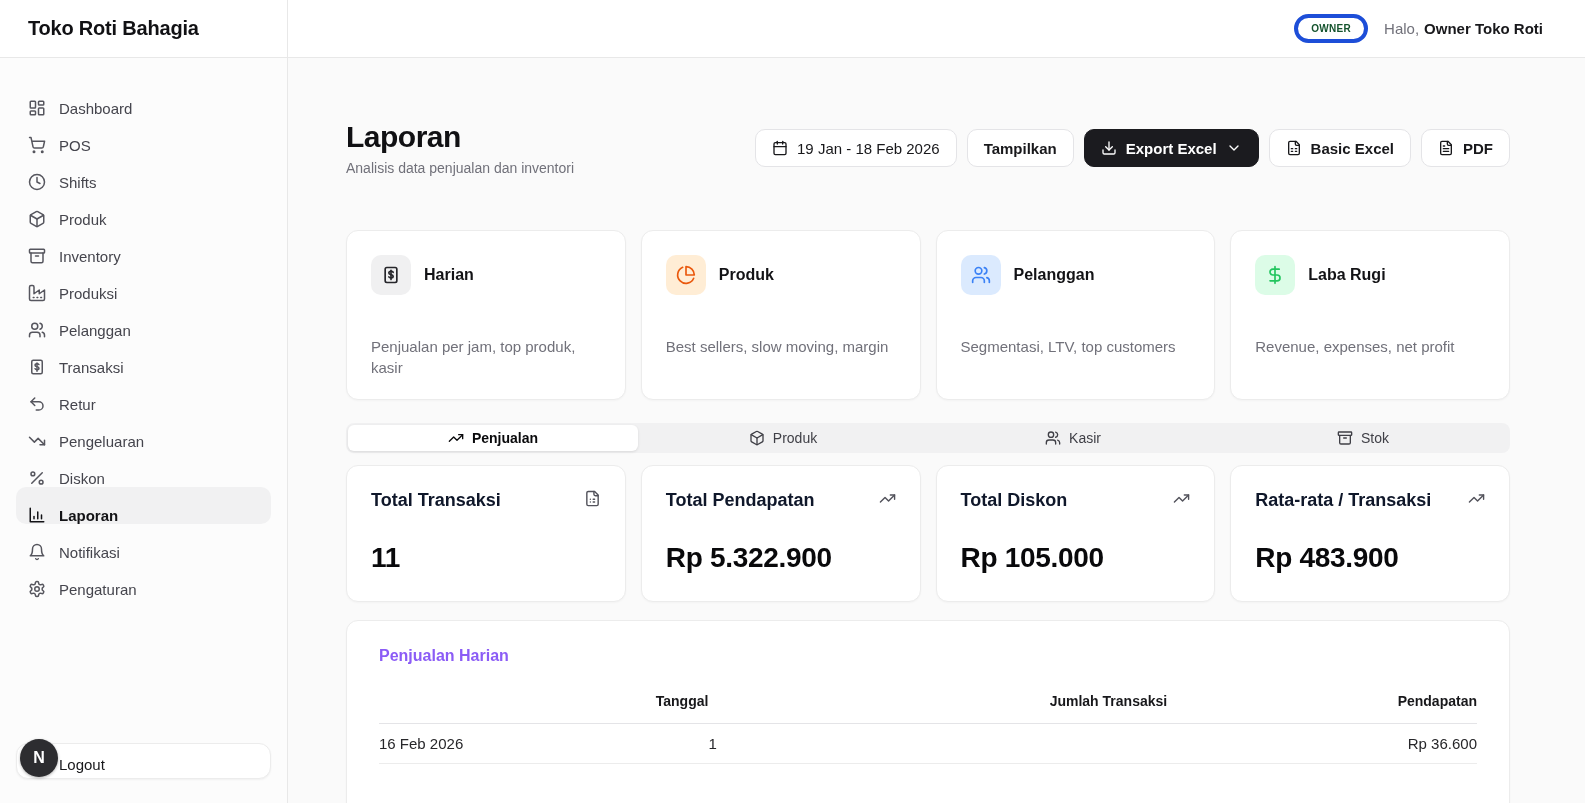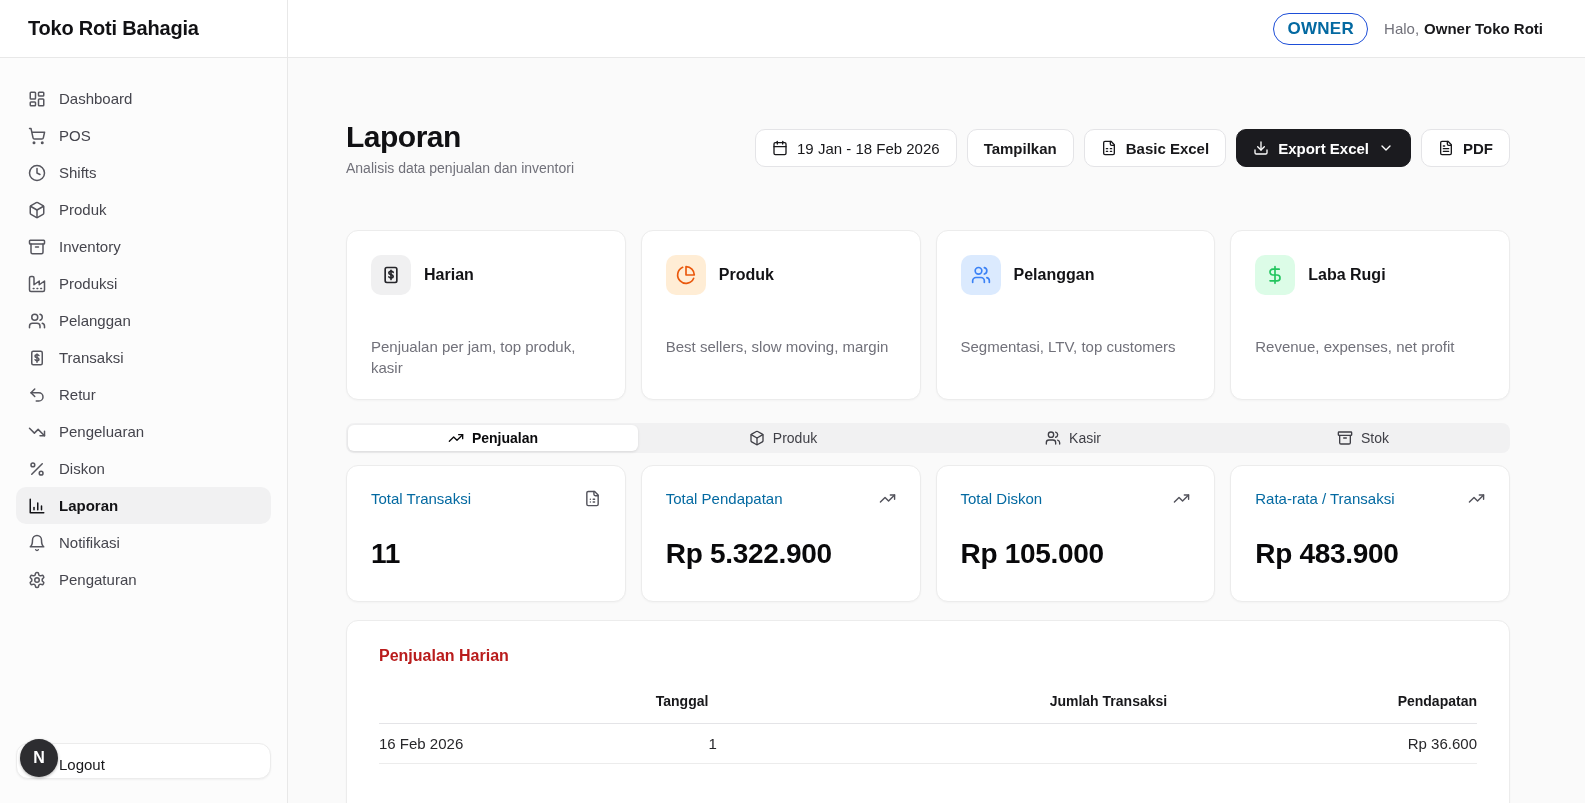--- a/index.html
+++ b/index.html
@@ -17,21 +17,21 @@
     width:288px; min-width:288px; background:#fcfcfc;
     border-right:1px solid #e8e8e8; display:flex; flex-direction:column;
   }
   .sidebar-header {
     height:58px; min-height:58px; background:#fff;
     border-bottom:1px solid #e8e8e8; display:flex; align-items:center; padding:0 28px;
   }
   .brand { font-size:20px; font-weight:700; letter-spacing:-0.2px; color:#111114; }
   .nav { padding:22px 16px 0; display:flex; flex-direction:column; }
   .nav-item {
-    height:37px; display:flex; align-items:center; gap:13px; padding:0 12px;
+    height:37px; display:flex; align-items:flex-end; gap:13px; padding:0 12px;
     border-radius:10px; color:#45454d; font-size:15px; cursor:pointer; text-decoration:none;
   }
   .nav-item svg { width:18px; height:18px; color:#56565e; flex:none; }
   .nav-item.active { background:#f1f1f2; color:#131316; font-weight:600; }
   .nav-item.active svg { color:#131316; }
   .sidebar-footer { margin-top:auto; position:relative; padding:14px 16px 24px; }
   .logout-btn {
     width:100%; height:36px; background:#fff; border:1px solid #ececec; border-radius:12px;
     box-shadow:0 1px 2px rgba(0,0,0,.05); font-family:inherit; font-size:15px;
     text-align:left; padding:6px 0 0 42px; color:#18181b; cursor:pointer;
@@ -42,22 +42,22 @@
     font-size:16px; font-weight:600; box-shadow:0 1px 3px rgba(0,0,0,.3); z-index:2;
   }
 
   
   .main { flex:1; display:flex; flex-direction:column; min-width:0; }
   .topbar {
     height:58px; min-height:58px; background:#fff; border-bottom:1px solid #e8e8e8;
     display:flex; align-items:center; justify-content:flex-end; gap:16px; padding-right:42px;
   }
   .role-badge {
-    border:1px solid #1d4ed8; border-radius:999px; padding:5px 13px;
-    font-size:17px; font-weight:700; letter-spacing:.3px; background:#fff; color:#0369a1;
+    border:4px solid #1d4ed8; border-radius:999px; padding:5px 13px;
+    font-size:10px; font-weight:700; letter-spacing:.3px; background:#fff; color:#14532d;
   }
   .greeting { font-size:15px; color:#71717a; display:flex; gap:5px; }
   .greeting .name { color:#18181b; font-weight:700; }
 
   .content { padding:62px 0 0 58px; width:1222px; }
 
   .title-row { display:flex; justify-content:space-between; align-items:center; width:1164px; }
   .page-title { font-size:30px; font-weight:800; margin:0; letter-spacing:-0.5px; color:#111114; }
   .page-sub { margin-top:6px; font-size:14px; color:#71717a; }
 
@@ -100,30 +100,30 @@
   .tab svg { width:16px; height:16px; flex:none; }
   .tab.active { background:#fff; box-shadow:0 1px 3px rgba(0,0,0,.1); font-weight:600; color:#09090b;justify-content:center; }
 
   
   .stats { margin-top:12px; display:grid; grid-template-columns:repeat(4,1fr); gap:15px; width:1164px; }
   .stat {
     background:#fff; border:1px solid #ececec; border-radius:12px; padding:24px;
     height:137px; box-shadow:0 1px 2px rgba(0,0,0,.03);
   }
   .stat-head { display:flex; justify-content:space-between; align-items:flex-start; }
-  .stat-label { font-size:15px; font-weight:400; color:#0369a1; }
+  .stat-label { font-size:18px; font-weight:700; color:#0f172a; }
   .stat-head svg { width:17px; height:17px; color:#52525b; flex:none; }
   .stat-value { margin-top:31px; font-size:28px; font-weight:800; letter-spacing:-0.3px; color:#09090b; }
 
   
   .table-card {
     margin-top:18px; background:#fff; border:1px solid #ececec; border-radius:12px;
     padding:26px 32px; box-shadow:0 1px 2px rgba(0,0,0,.03); width:1164px; height:320px;
   }
-  .tcard-title { font-size:16px; font-weight:700; color:#b91c1c; }
+  .tcard-title { font-size:16px; font-weight:700; color:#8b5cf6; }
   table { width:100%; border-collapse:collapse; margin-top:28px; }
   th {
     font-size:14px; font-weight:700; text-align:right; padding:0 0 14px;
     border-bottom:1px solid #e4e4e7; color:#18181b;
   }
   th.col-date { width:30%; }
   th.col-right, td.col-right { text-align:right; }
   td { font-size:15px; padding:11px 0; border-bottom:1px solid #ececec; color:#27272a; }
 </style>
 </head>
@@ -308,47 +308,47 @@
                 <svg viewBox="0 0 24 24" width="16" height="16" fill="none" stroke="currentColor" stroke-width="2" stroke-linecap="round" stroke-linejoin="round">
                   <path d="M8 2v4"></path>
                   <path d="M16 2v4"></path>
                   <rect width="18" height="18" x="3" y="4" rx="2"></rect>
                   <path d="M3 10h18"></path>
                 </svg>
               </span>
             <span>19 Jan - 18 Feb 2026</span>
           </button>
           <button class="btn w600">Tampilkan</button>
+          <button class="btn btn-dark">
+            <span>
+                <svg viewBox="0 0 24 24" width="16" height="16" fill="none" stroke="currentColor" stroke-width="2" stroke-linecap="round" stroke-linejoin="round">
+                  <path d="M21 15v4a2 2 0 0 1-2 2H5a2 2 0 0 1-2-2v-4"></path>
+                  <polyline points="7 10 12 15 17 10"></polyline>
+                  <line x1="12" x2="12" y1="15" y2="3"></line>
+                </svg>
+              </span>
+            <span>Export Excel</span>
+            <span>
+                <svg viewBox="0 0 24 24" width="15" height="15" fill="none" stroke="currentColor" stroke-width="2" stroke-linecap="round" stroke-linejoin="round">
+                  <path d="m6 9 6 6 6-6"></path>
+                </svg>
+              </span>
+          </button>
           <button class="btn w600">
             <span>
                 <svg viewBox="0 0 24 24" width="16" height="16" fill="none" stroke="currentColor" stroke-width="2" stroke-linecap="round" stroke-linejoin="round">
                   <path d="M15 2H6a2 2 0 0 0-2 2v16a2 2 0 0 0 2 2h12a2 2 0 0 0 2-2V7Z"></path>
                   <path d="M14 2v4a2 2 0 0 0 2 2h4"></path>
                   <path d="M8 13h2"></path>
                   <path d="M14 13h2"></path>
                   <path d="M8 17h2"></path>
                   <path d="M14 17h2"></path>
                 </svg>
               </span>
             <span>Basic Excel</span>
-          </button>
-          <button class="btn btn-dark">
-            <span>
-                <svg viewBox="0 0 24 24" width="16" height="16" fill="none" stroke="currentColor" stroke-width="2" stroke-linecap="round" stroke-linejoin="round">
-                  <path d="M21 15v4a2 2 0 0 1-2 2H5a2 2 0 0 1-2-2v-4"></path>
-                  <polyline points="7 10 12 15 17 10"></polyline>
-                  <line x1="12" x2="12" y1="15" y2="3"></line>
-                </svg>
-              </span>
-            <span>Export Excel</span>
-            <span>
-                <svg viewBox="0 0 24 24" width="15" height="15" fill="none" stroke="currentColor" stroke-width="2" stroke-linecap="round" stroke-linejoin="round">
-                  <path d="m6 9 6 6 6-6"></path>
-                </svg>
-              </span>
           </button>
           <button class="btn w600">
             <span>
                 <svg viewBox="0 0 24 24" width="16" height="16" fill="none" stroke="currentColor" stroke-width="2" stroke-linecap="round" stroke-linejoin="round">
                   <path d="M15 2H6a2 2 0 0 0-2 2v16a2 2 0 0 0 2 2h12a2 2 0 0 0 2-2V7Z"></path>
                   <path d="M14 2v4a2 2 0 0 0 2 2h4"></path>
                   <path d="M10 9H8"></path>
                   <path d="M16 13H8"></path>
                   <path d="M16 17H8"></path>
                 </svg>

